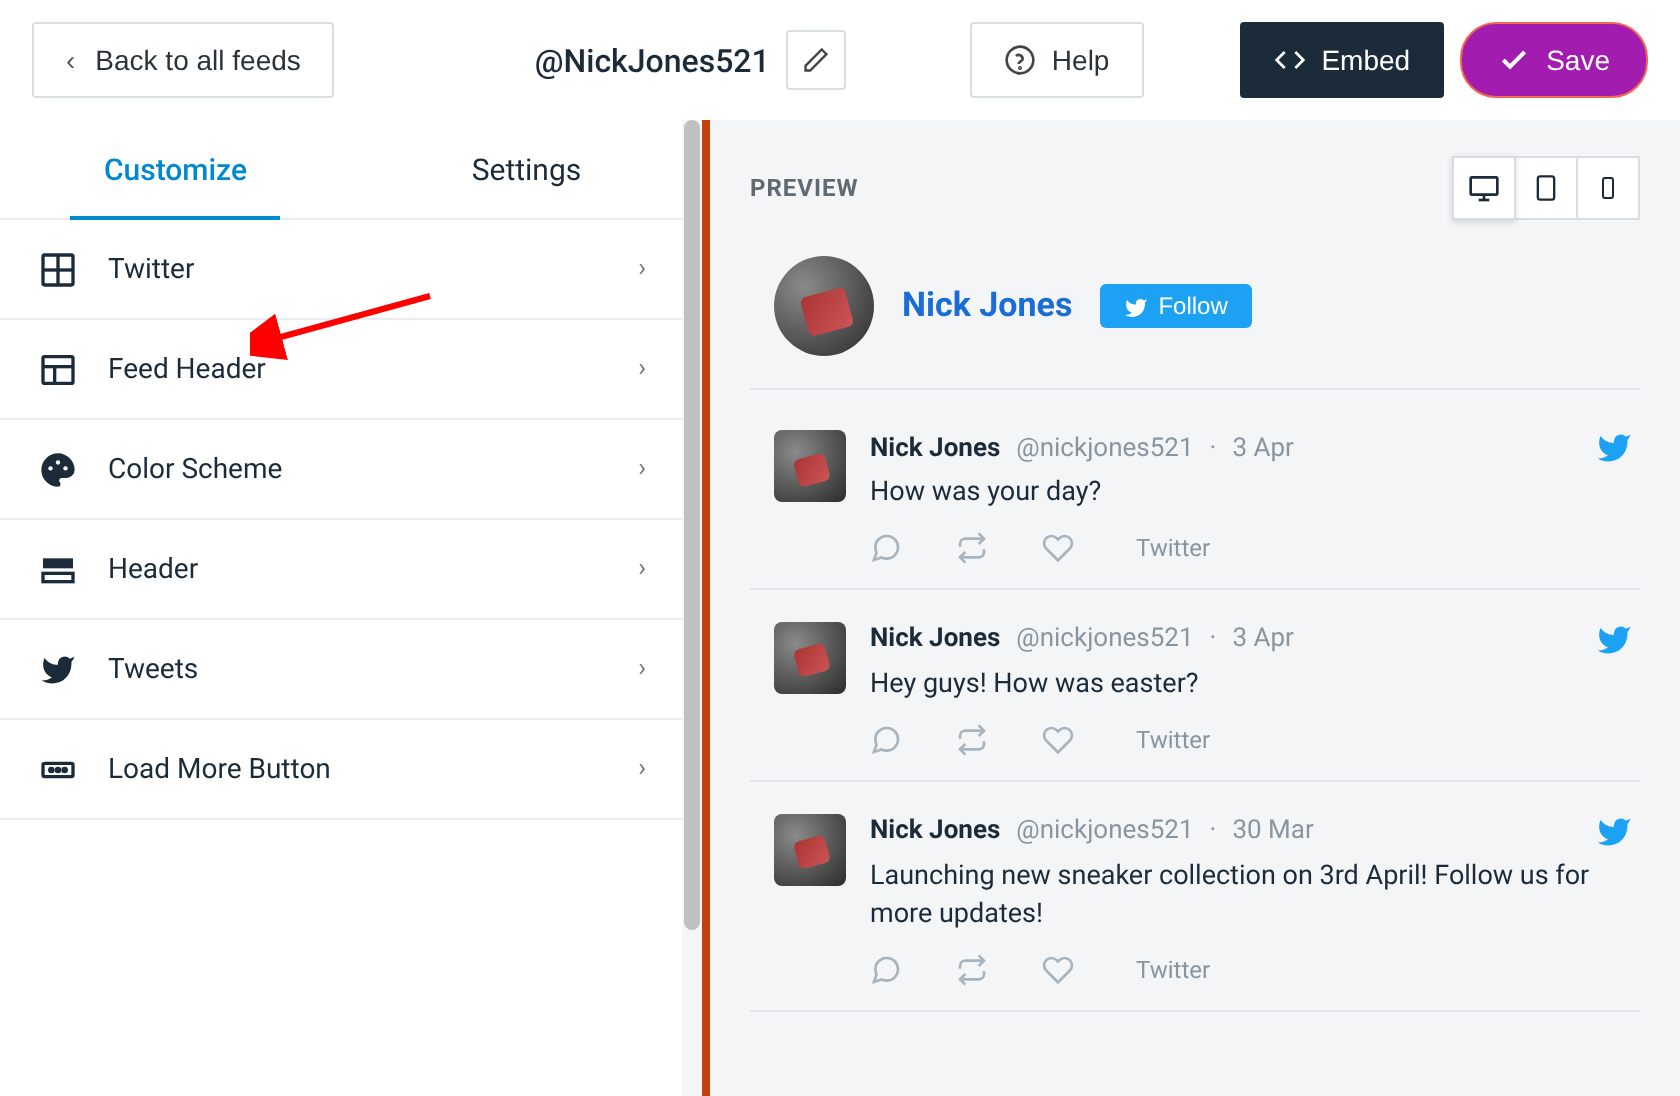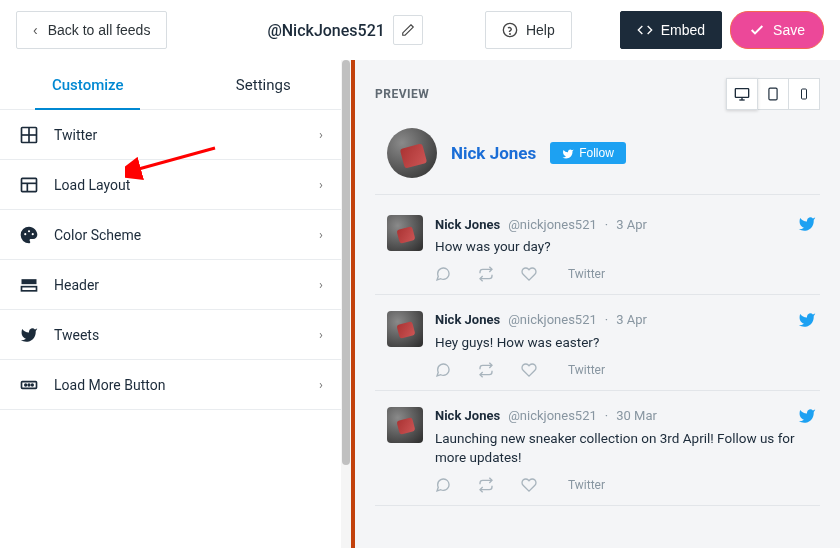--- a/index.html
+++ b/index.html
@@ -8,21 +8,21 @@
 
 .topbar { height: 60px; padding: 10px 16px; display: flex; align-items: center; background: #fff; }
 .back-btn { height: 38px; padding: 0 16px; border: 1px solid #d8dde1; background: #fff; display: inline-flex; align-items: center; gap: 10px; font-size: 14px; color: #2c3338; cursor: pointer; border-radius: 2px; }
 .back-btn .chev { font-size: 14px; color: #555; }
 .title-group { margin-left: 100px; display: inline-flex; align-items: center; gap: 8px; }
 .feed-title { font-size: 16px; font-weight: 500; color: #1c2b3a; }
 .edit-icon-btn { width: 30px; height: 30px; border: 1px solid #d8dde1; background: #fff; border-radius: 2px; display: inline-flex; align-items: center; justify-content: center; cursor: pointer; }
 .top-actions { margin-left: auto; display: flex; gap: 8px; }
 .btn { height: 38px; padding: 0 16px; border: 1px solid #d8dde1; background: #fff; display: inline-flex; align-items: center; gap: 8px; font-size: 14px; color: #2c3338; cursor: pointer; border-radius: 2px; }
 .btn.dark { background: #1c2b3a; color: #fff; border-color: #1c2b3a; margin-left: 40px; }
-.btn.red { background: #ec4899; color: #fff; border-color: #f46851; padding: 0 18px; border-radius: 18px; }
+.btn.red { background: #a21caf; color: #fff; border-color: #f46851; padding: 0 18px; border-radius: 18px; }
 
 
 .main { display: flex; height: calc(548px - 60px); }
 .left-panel { width: 355px; border-right: 4px solid #c2410c; display: flex; flex-direction: column; background: #fff; position: relative; }
 .scroll-track { position: absolute; right: 0; top: 0; width: 10px; height: 100%; background: #f5f5f5; }
 .scroll-thumb { position: absolute; right: 1px; top: 0; width: 8px; height: 405px; background: #c0c0c0; border-radius: 4px; }
 
 
 .tabs { display: flex; height: 50px; border-bottom: 1px solid #e9ecef; }
 .tab { flex: 1; display: flex; align-items: center; justify-content: center; font-size: 15px; color: #1c2b3a; cursor: pointer; position: relative; }
@@ -130,21 +130,21 @@
     </div>
 
     <div class="menu-row">
       <span class="menu-icon">
         <svg width="20" height="20" viewBox="0 0 24 24" fill="none" stroke="#1c2b3a" stroke-width="2">
             <rect x="3" y="4" width="18" height="16" rx="1"></rect>
             <line x1="3" y1="10" x2="21" y2="10"></line>
             <line x1="10" y1="10" x2="10" y2="20"></line>
           </svg>
       </span>
-      <span>Load Layout</span>
+      <span>Feed Header</span>
       <span class="chev-r">›</span>
     </div>
 
     <div class="menu-row">
       <span class="menu-icon">
         <svg width="20" height="20" viewBox="0 0 24 24" fill="#1c2b3a">
             <path d="M12 2a10 10 0 100 20c1 0 1.5-.7 1.5-1.5 0-.4-.2-.8-.4-1.1-.2-.3-.4-.7-.4-1.1 0-.8.7-1.5 1.5-1.5H17a5 5 0 005-5c0-5-4.5-9.8-10-9.8z"></path>
             <circle cx="7.5" cy="11" r="1.3" fill="#fff"></circle>
             <circle cx="12" cy="7.5" r="1.3" fill="#fff"></circle>
             <circle cx="16.5" cy="11" r="1.3" fill="#fff"></circle>

